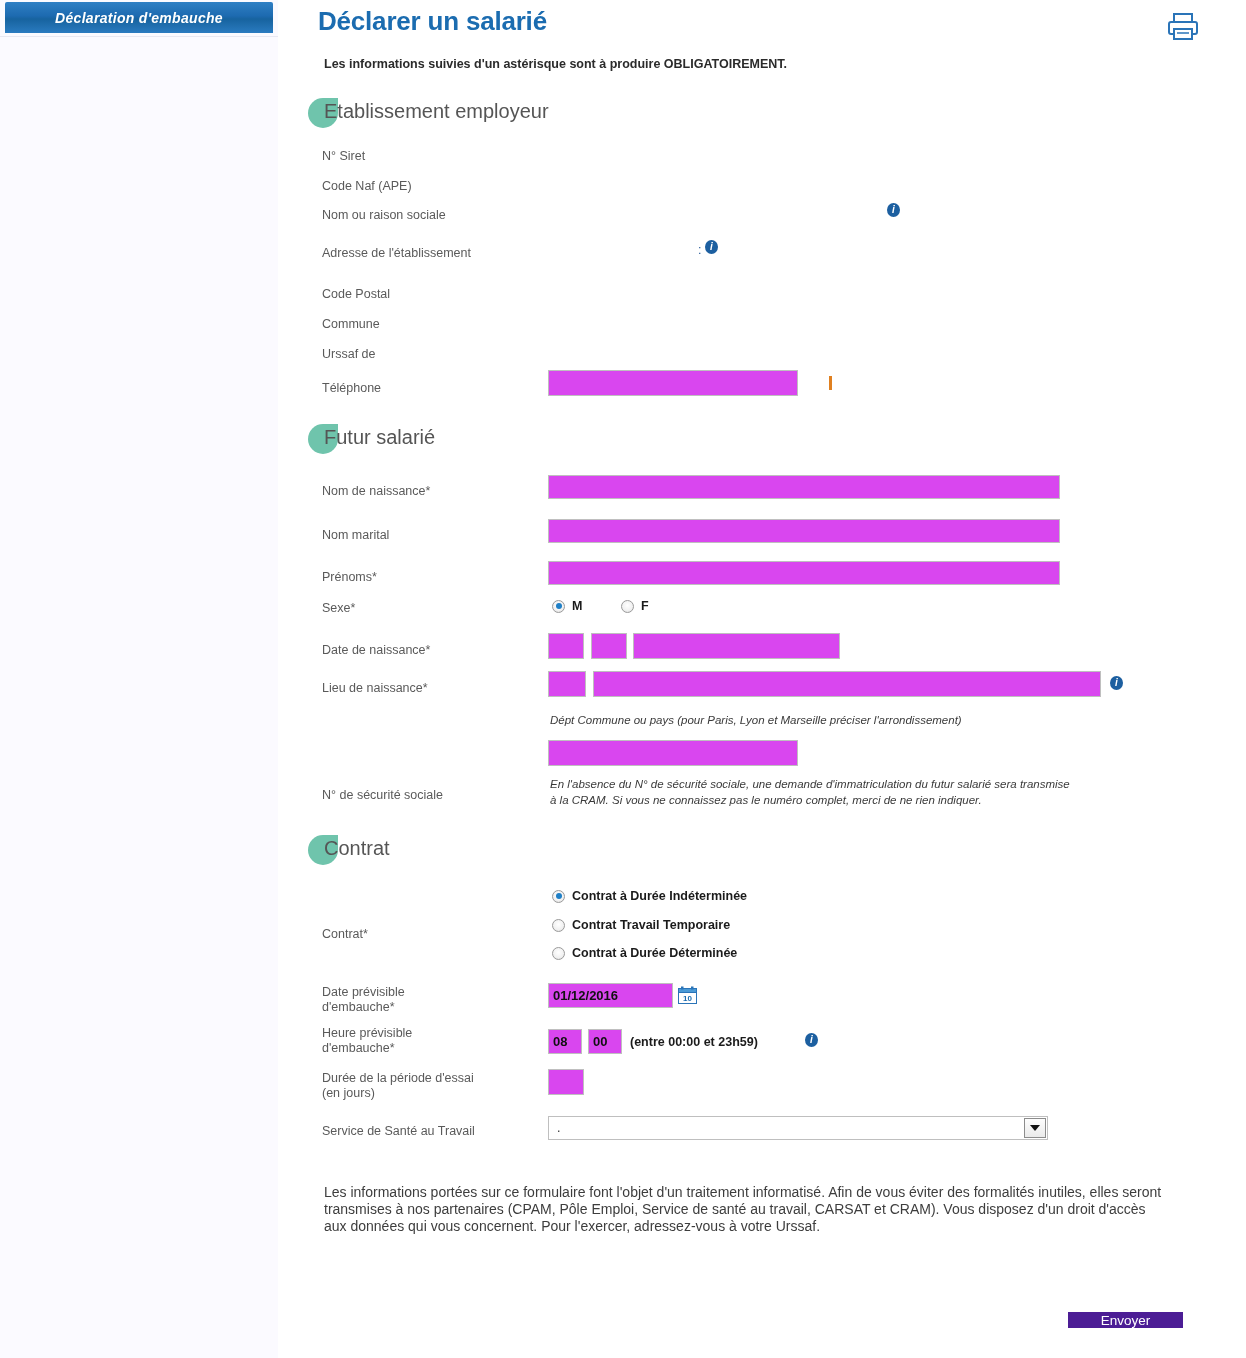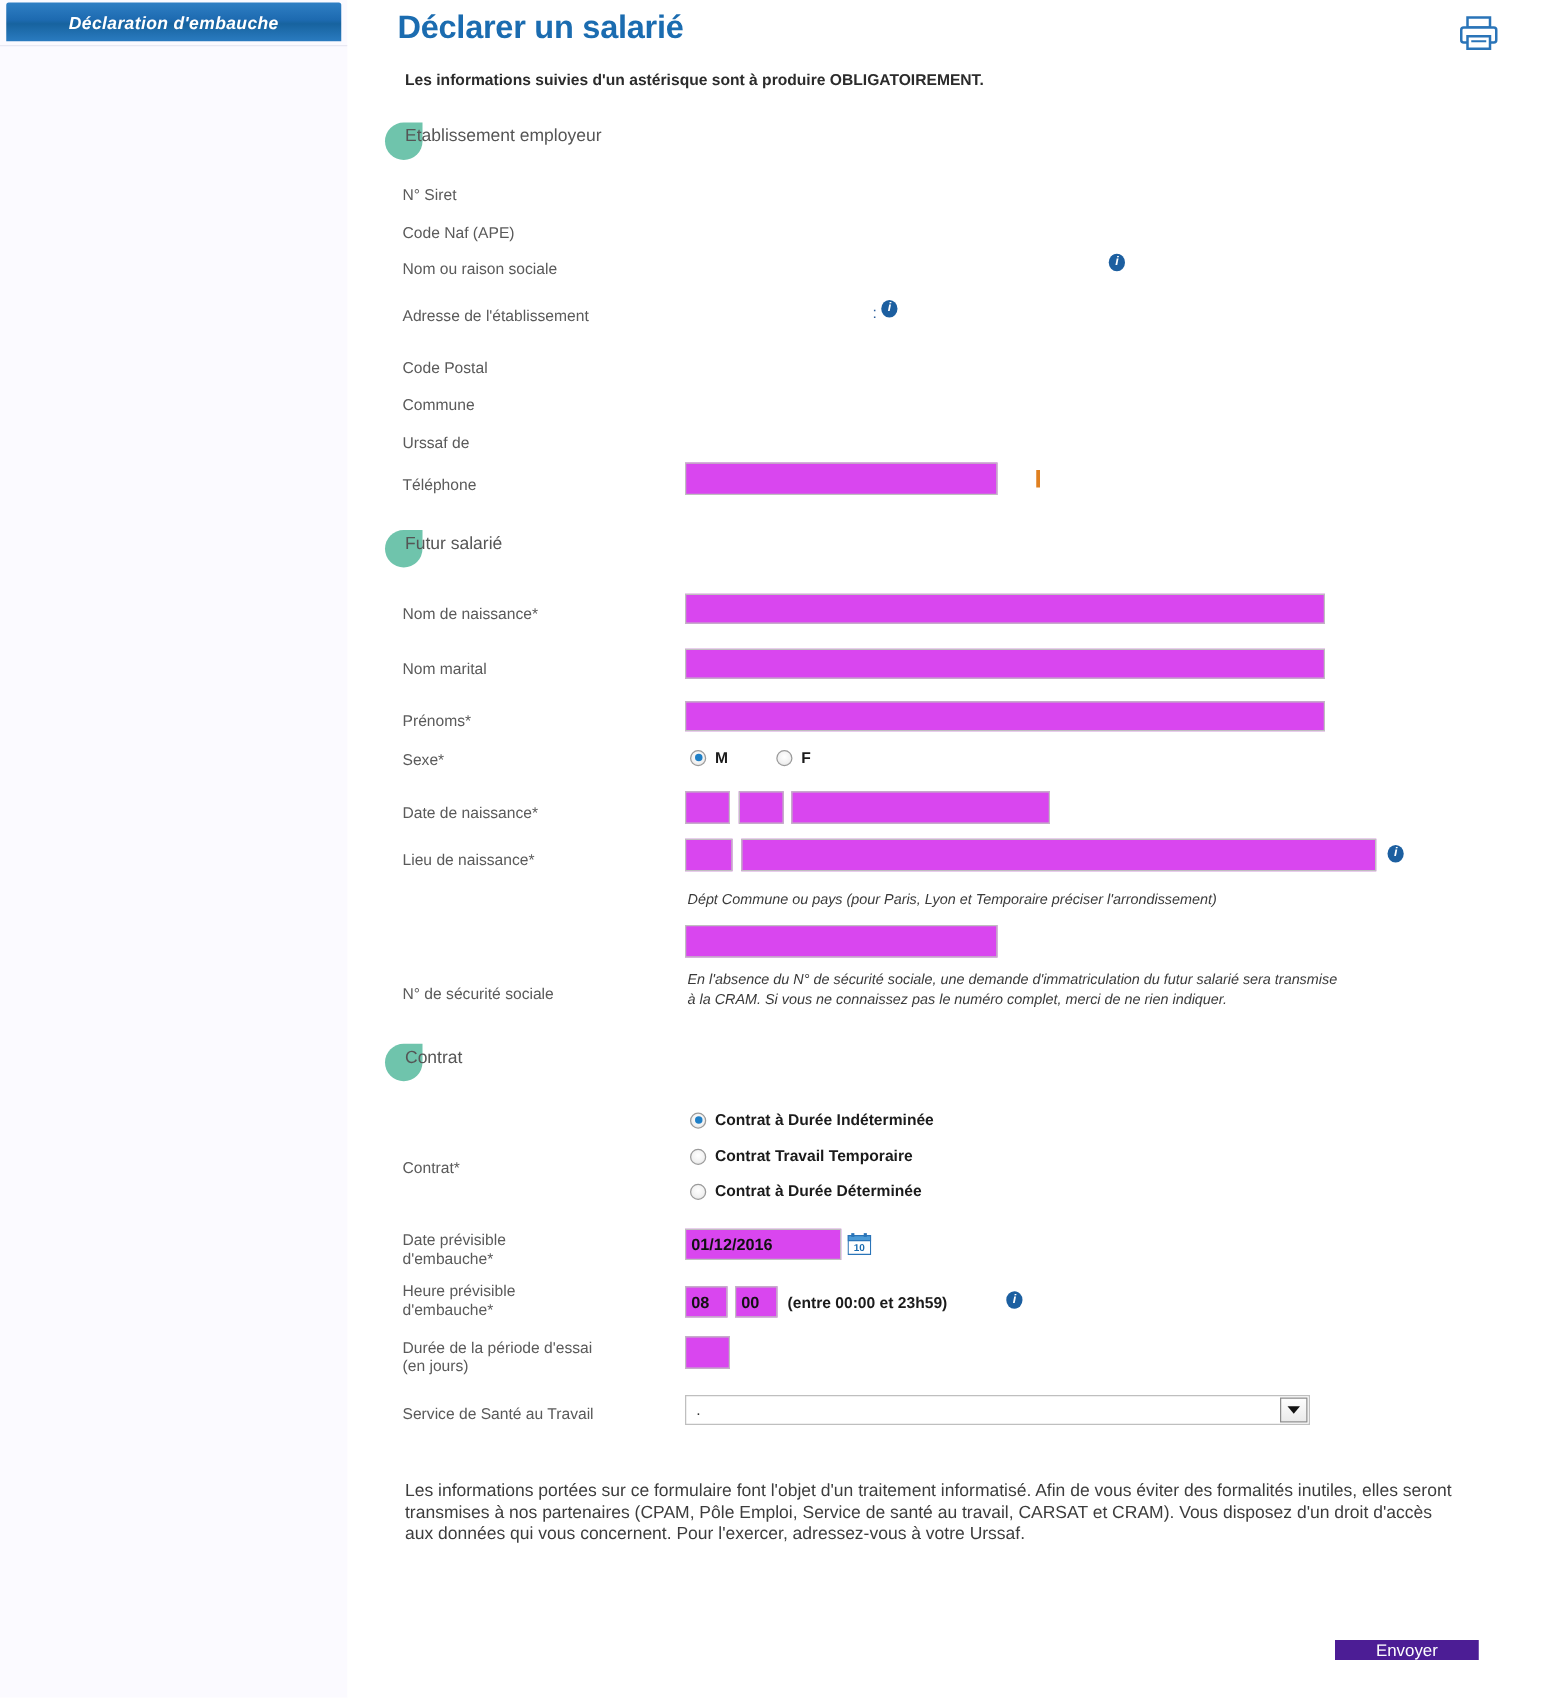--- a/index.html
+++ b/index.html
@@ -77,21 +77,21 @@
     position: absolute;
     left: 46px; top: 57px;
     font-size: 12.5px;
     font-weight: bold;
     color: #2b2b2b;
   }
 
   
   .section-head {
     position: absolute;
-    font-size: 14px;
+    font-size: 20px;
     color: #555555;
     white-space: nowrap;
   }
   .section-head .blob {
     position: absolute;
     left: -16px; top: -2px;
     width: 30px; height: 30px;
     background: #6fc4ac;
     border-radius: 50% 0 50% 50%;
     z-index: 0;
@@ -330,21 +330,21 @@
   <div class="lbl" style="left:44px; top:643px;">Date de naissance*</div>
   <input class="inp" style="left: 270px; top: 633px; width: 36px; height: 26px;" value="">
   <input class="inp" style="left: 313px; top: 633px; width: 36px; height: 26px;" value="">
   <input class="inp" style="left: 355px; top: 633px; width: 207px; height: 26px;" value="">
 
   <div class="lbl" style="left:44px; top:681px;">Lieu de naissance*</div>
   <input class="inp" style="left: 270px; top: 671px; width: 38px; height: 26px;" value="">
   <input class="inp" style="left: 315px; top: 671px; width: 508px; height: 26px;" value="">
   <div class="info-icon" style="left:832px; top:676px;">i</div>
 
-  <div class="hint" style="left:272px; top:712px;">Dépt   Commune ou pays (pour Paris, Lyon et Temporaire préciser l'arrondissement)</div>
+  <div class="hint" style="left:272px; top:712px;">Dépt   Commune ou pays (pour Paris, Lyon et Marseille préciser l'arrondissement)</div>
 
   <div class="lbl" style="left:44px; top:750px;margin-top:38px;">N° de sécurité sociale</div>
   <input class="inp" style="left: 270px; top: 740px; width: 250px; height: 26px;" value="">
 
   <div class="hint" style="left:272px; top:792px; width:640px;">à la CRAM. Si vous ne connaissez pas le numéro complet, merci de ne rien indiquer.</div>
   <div class="hint" style="left:272px; top:776px; width:640px;">En l'absence du N° de sécurité sociale, une demande d'immatriculation du futur salarié sera transmise</div>
 
   <div class="section-head" style="left:46px; top:837px;">
     <span class="blob"></span>
     <span class="txt">Contrat</span>

